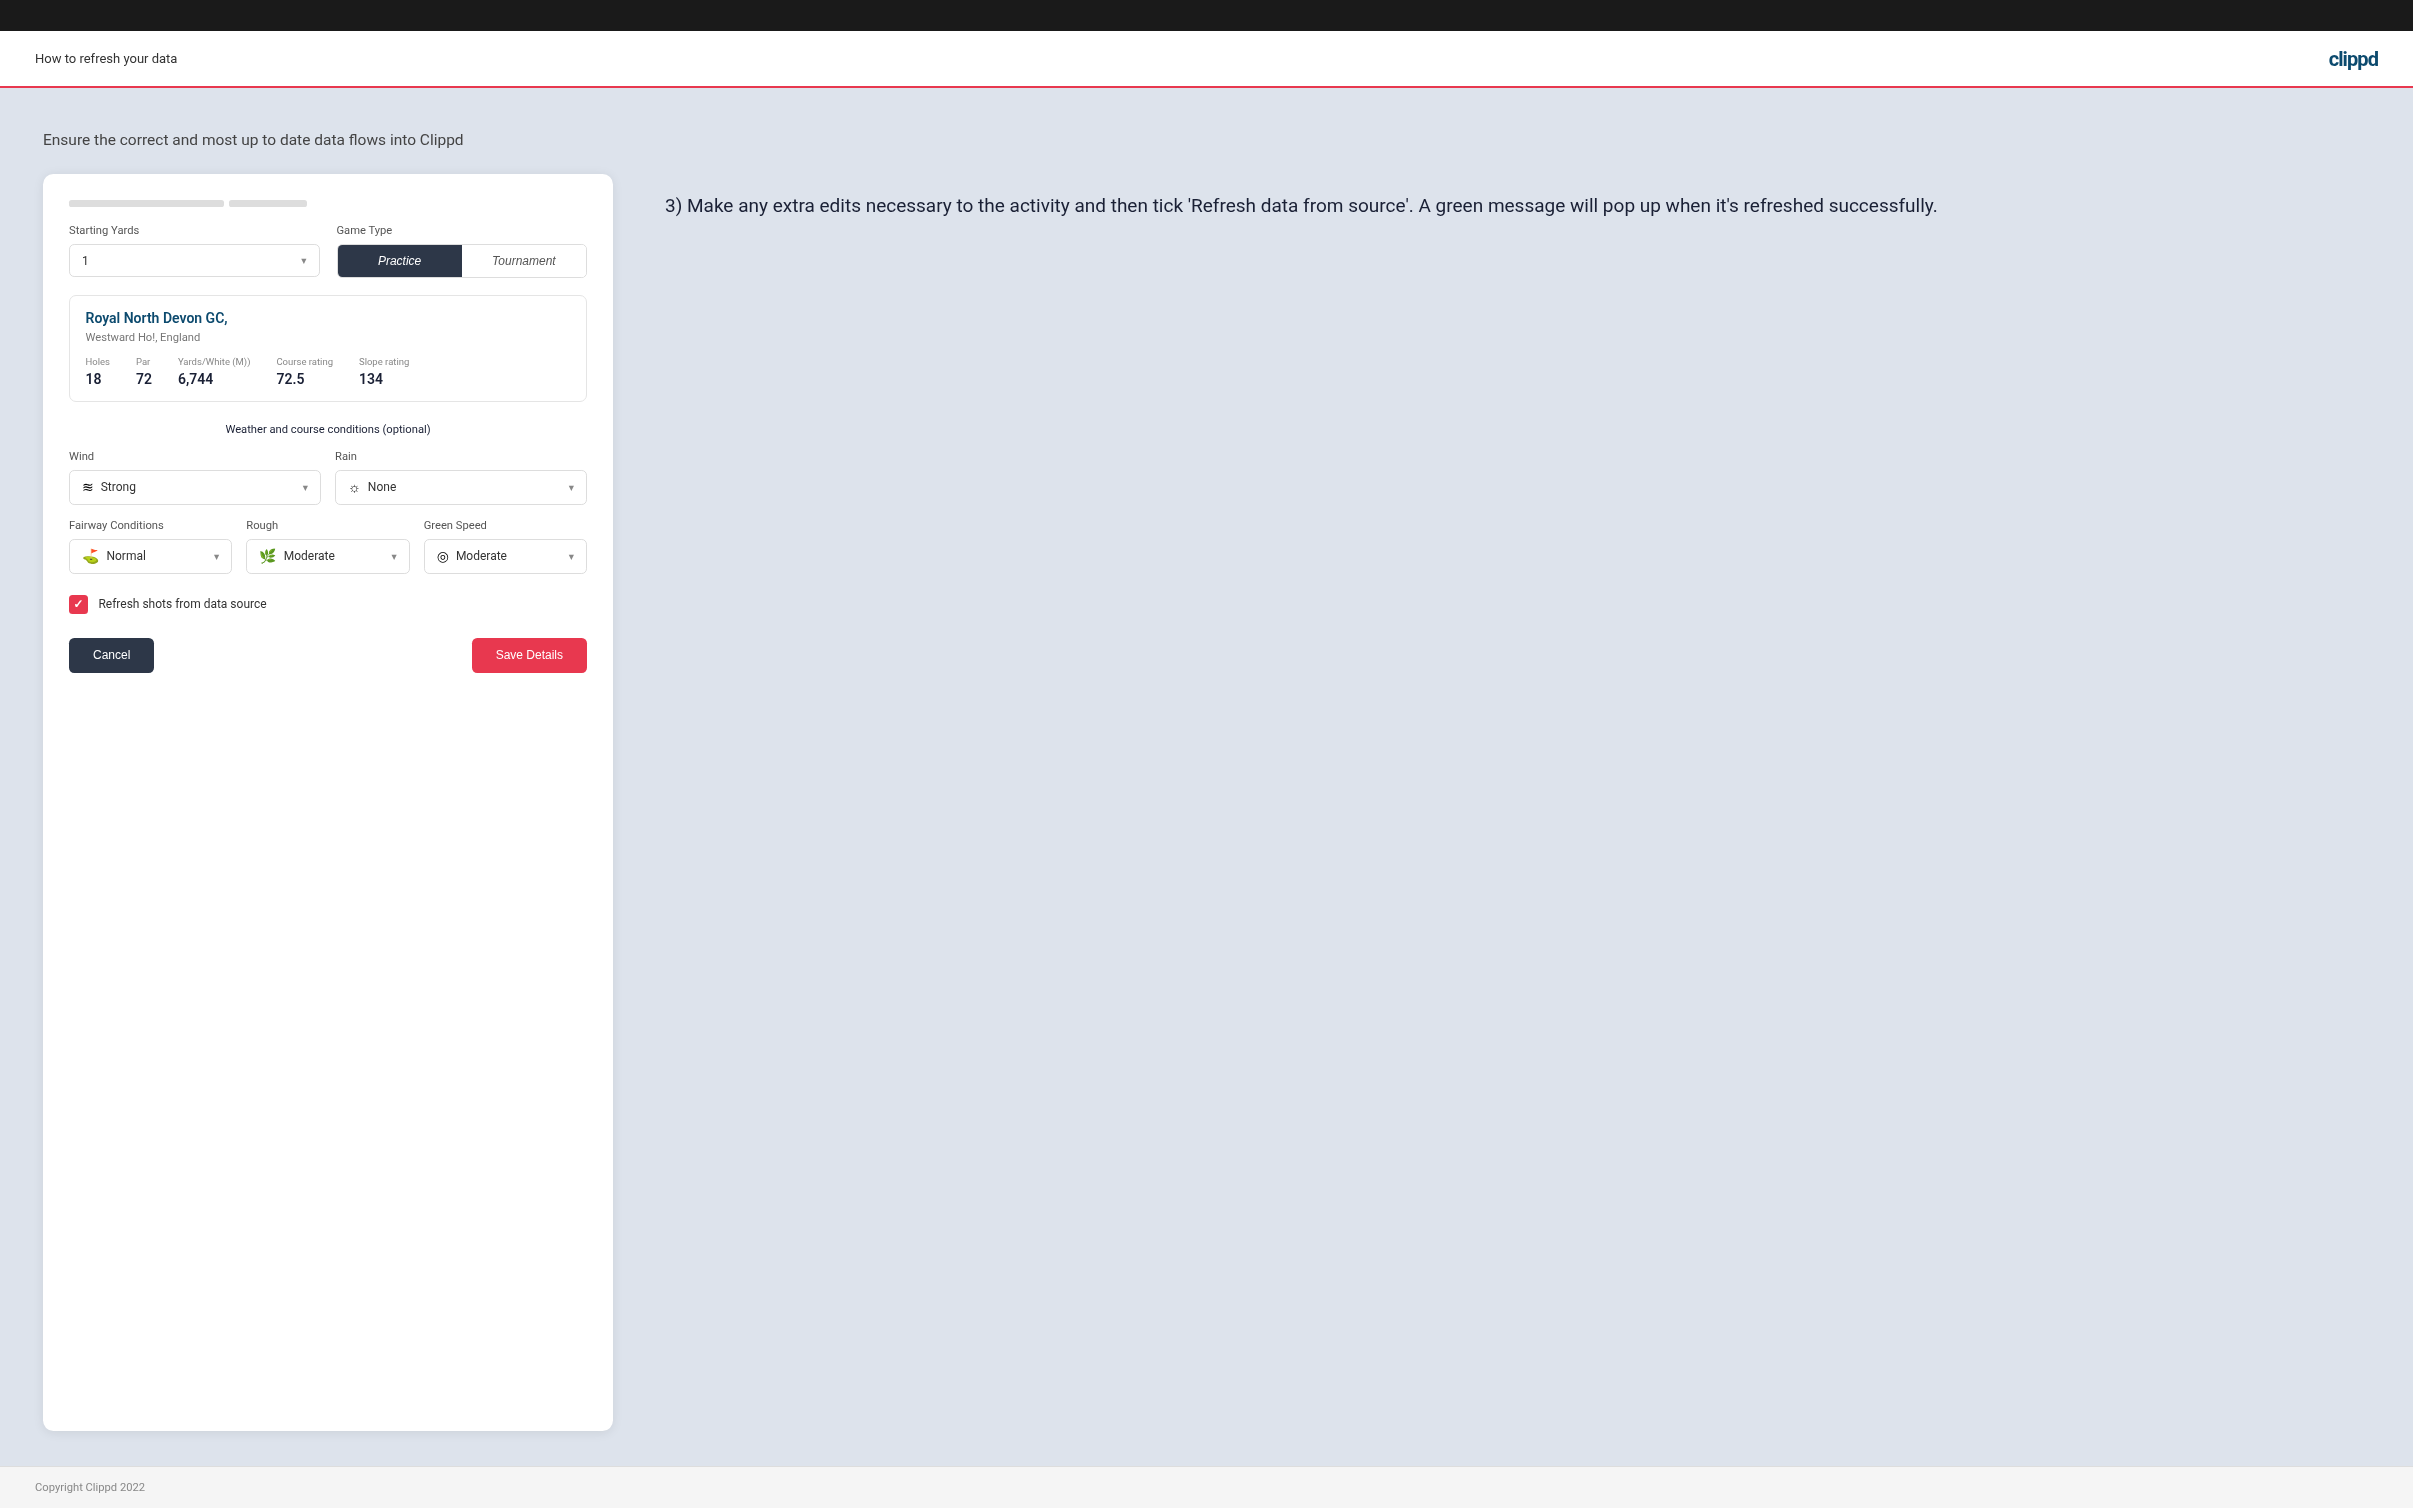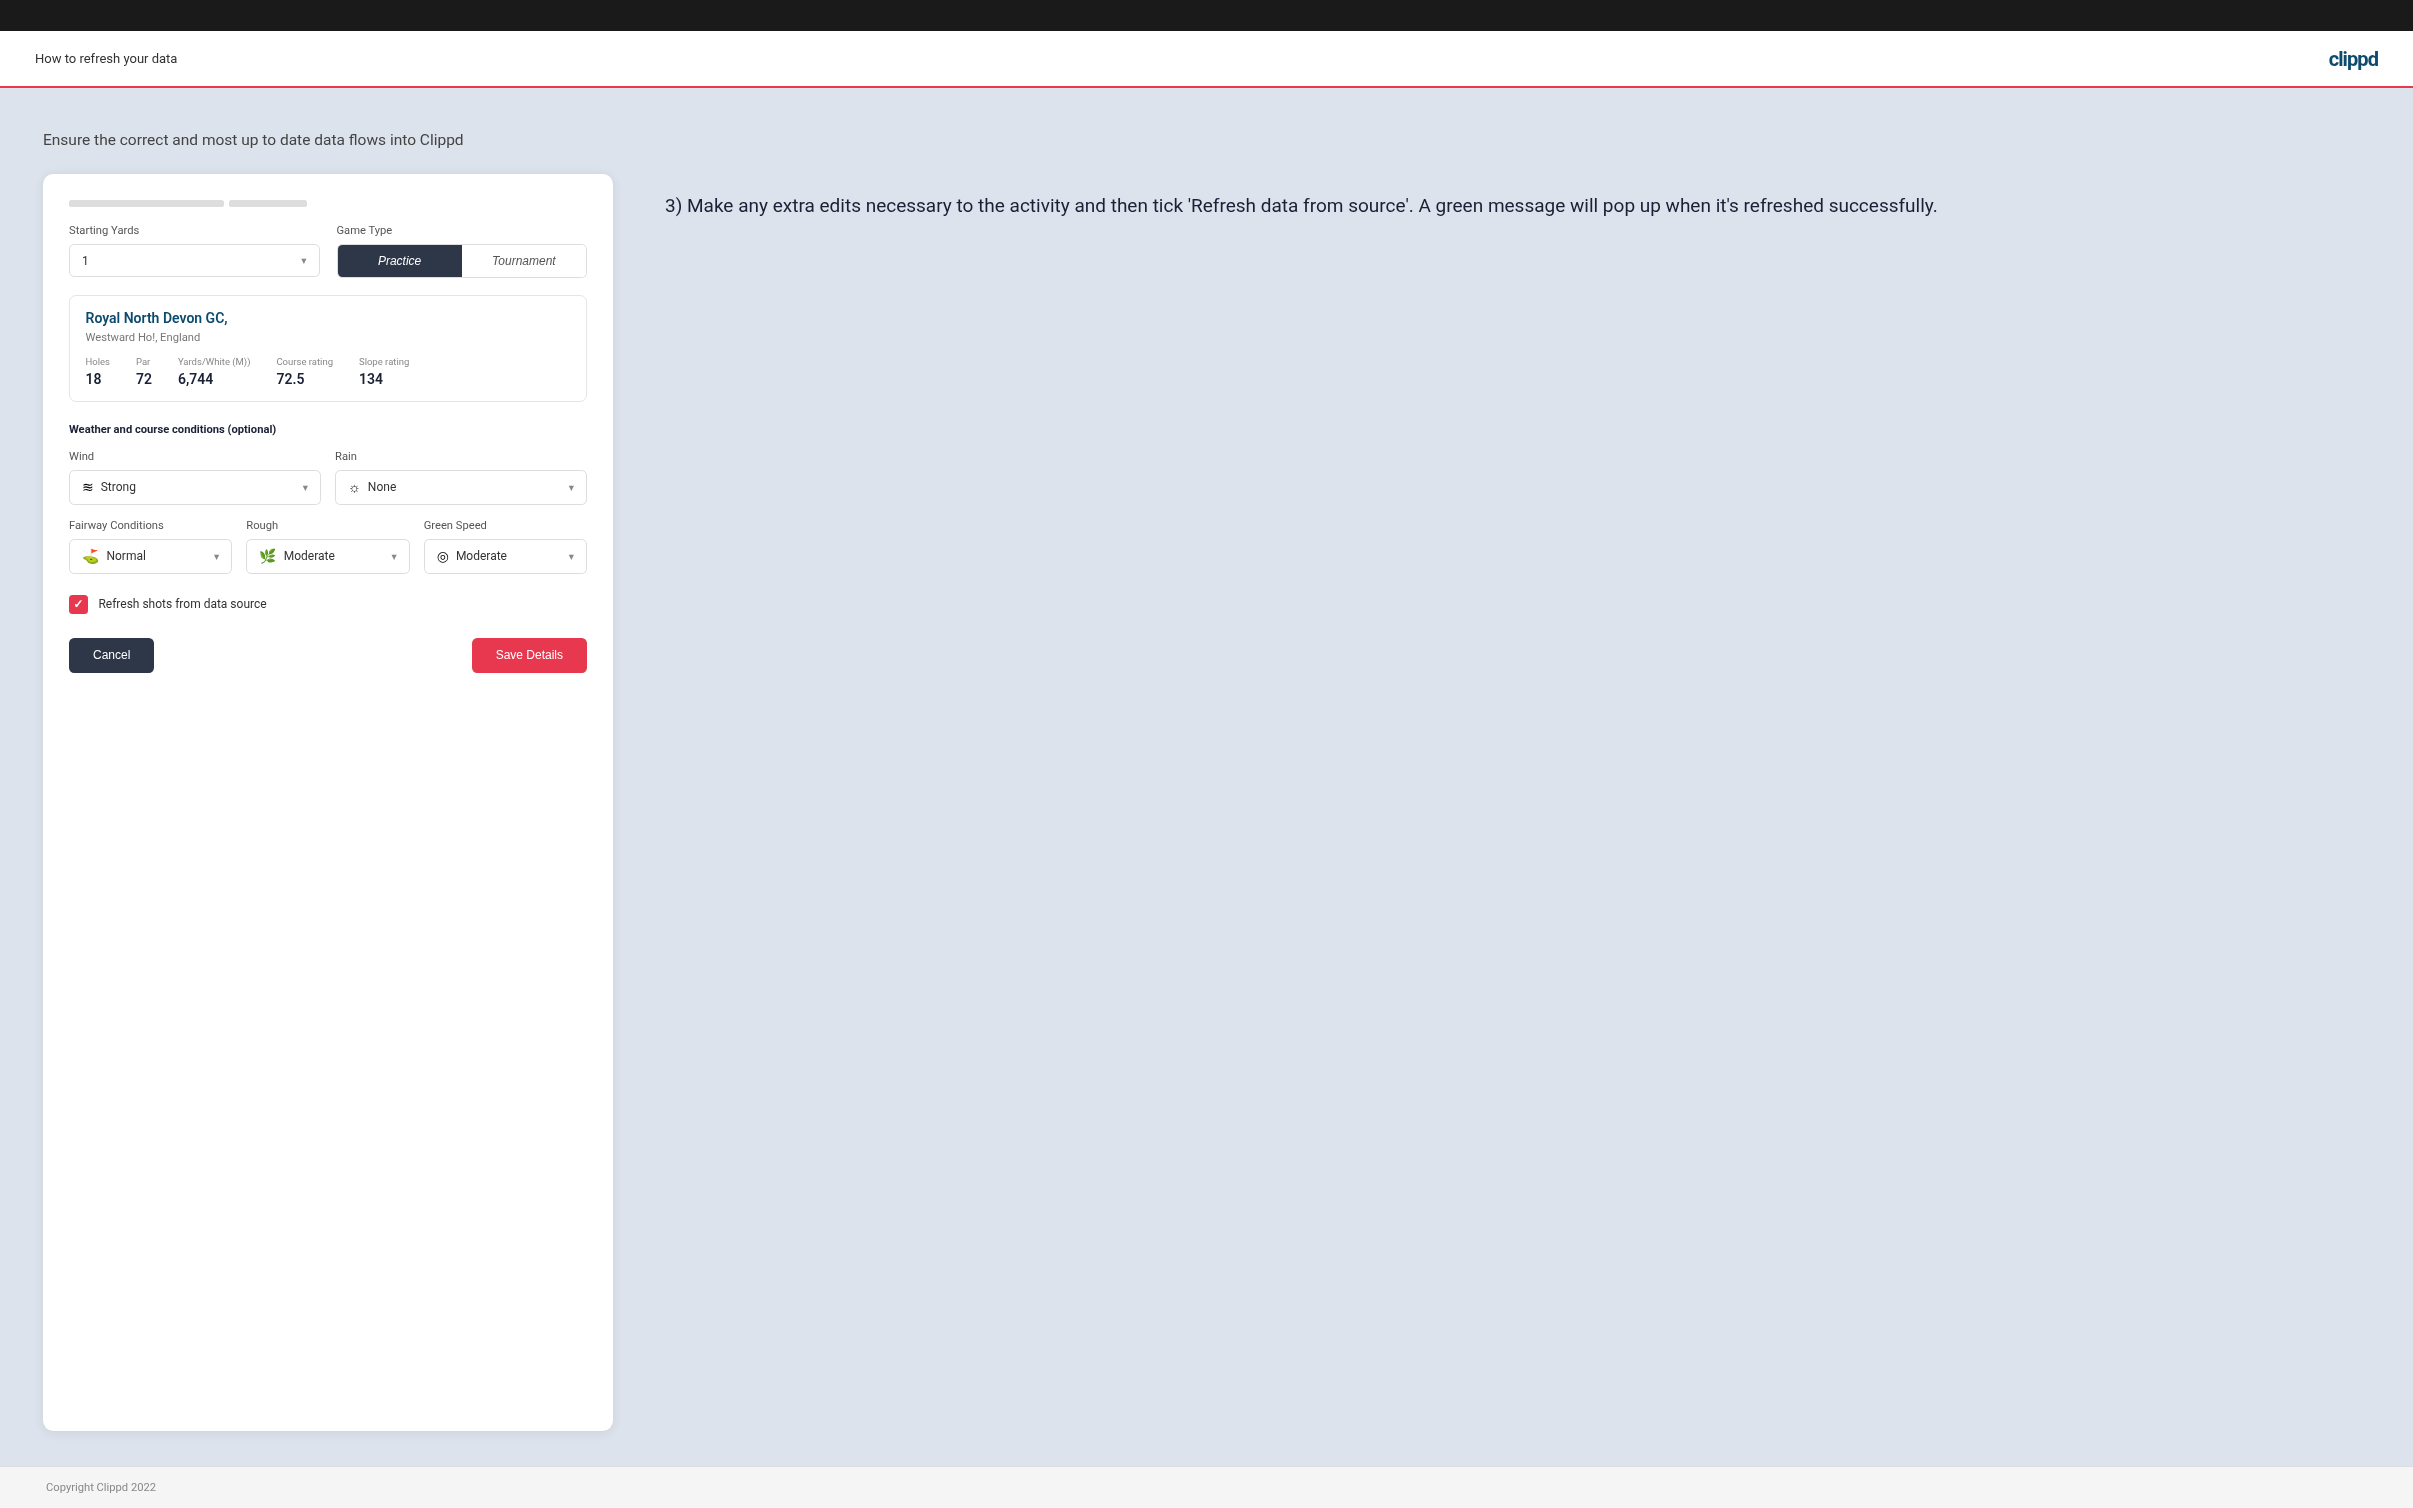--- a/index.html
+++ b/index.html
@@ -183,23 +183,24 @@
     }
 
     .stat-value {
       font-size: 14px;
       font-weight: 600;
       color: #1a2035;
     }
 
     .section-label {
       font-size: 11.2px;
-      font-weight: 700;
+      font-weight: 400;
       color: #1a2035;
       margin-bottom: 14px;
+      text-align: center;
     }
 
     .conditions-grid {
       display: grid;
       grid-template-columns: 1fr 1fr 1fr;
       gap: 14px;
       margin-bottom: 21px;
     }
 
     .conditions-row {
@@ -275,21 +276,21 @@
 
     .instruction-text {
       font-size: 19px;
       line-height: 1.55;
       color: #1a2035;
       font-weight: 400;
     }
 
     .footer {
       background: #f5f5f5;
-      padding: 14px 46px;
+      padding: 14px 35px;
       font-size: 11.2px;
       color: #888;
       border-top: 0.9px solid #ddd;
     }
 
     .starting-hole-row {
       display: flex;
       gap: 17px;
       margin-bottom: 17px;
     }

